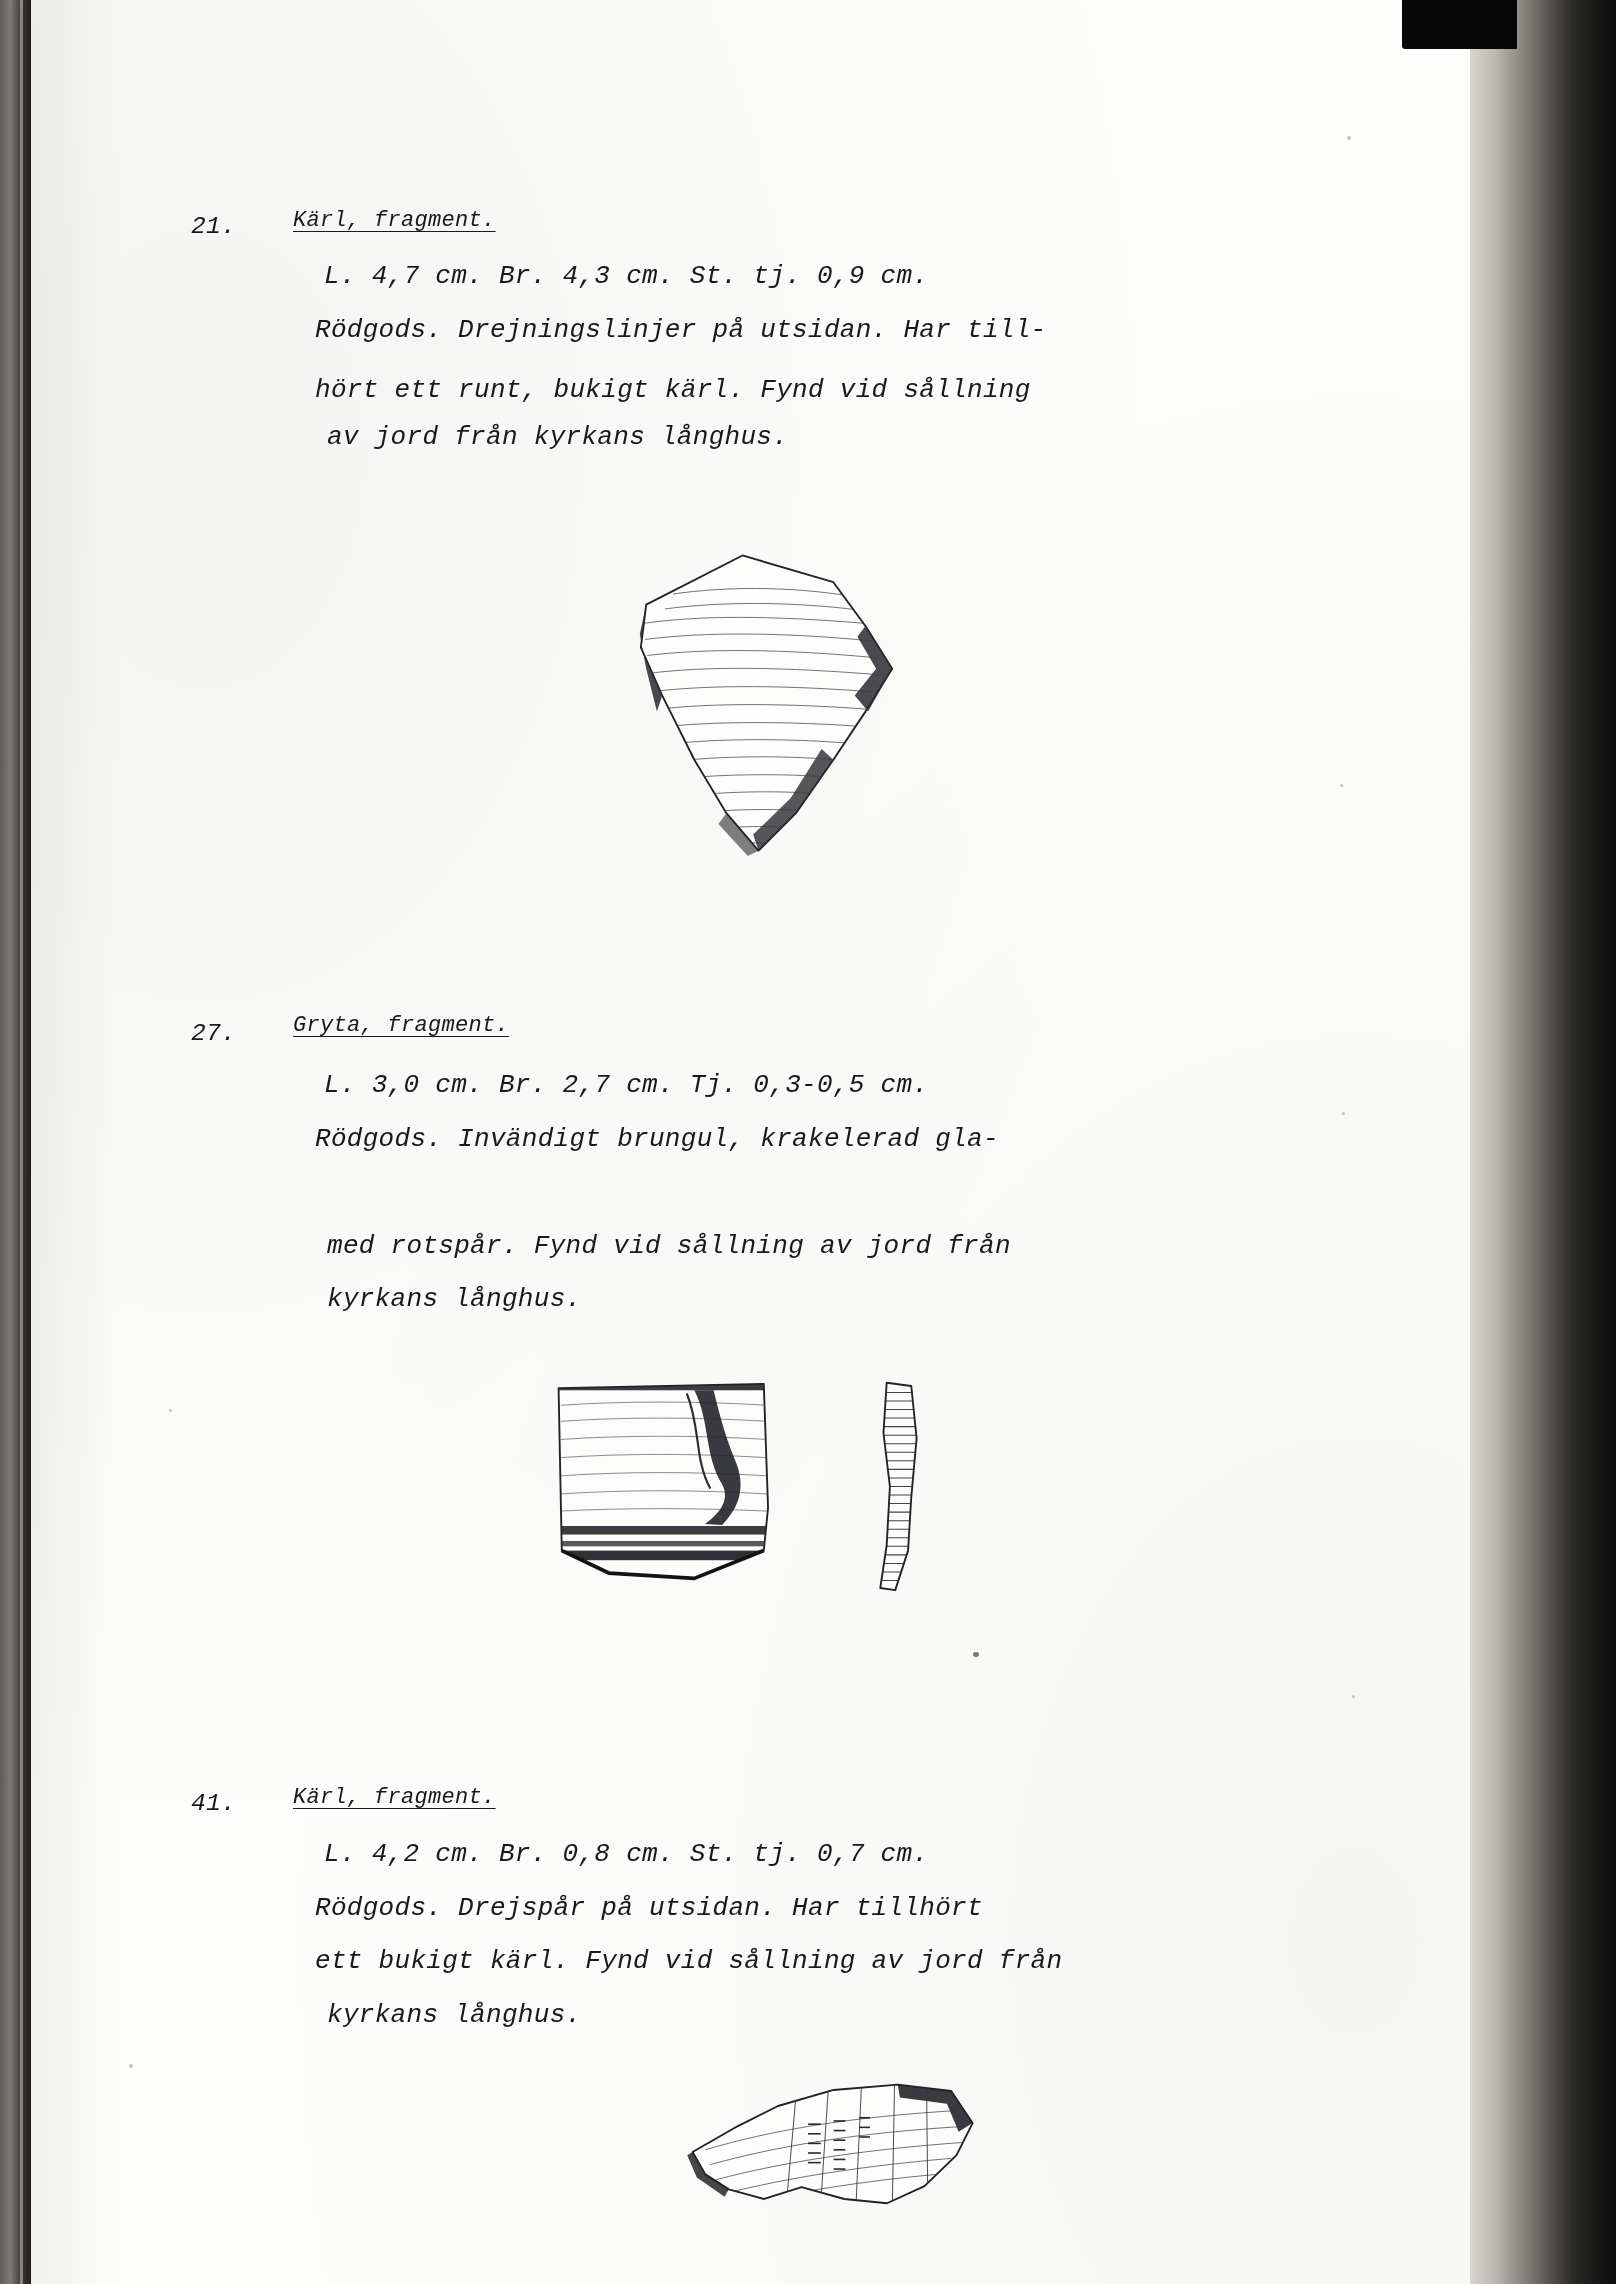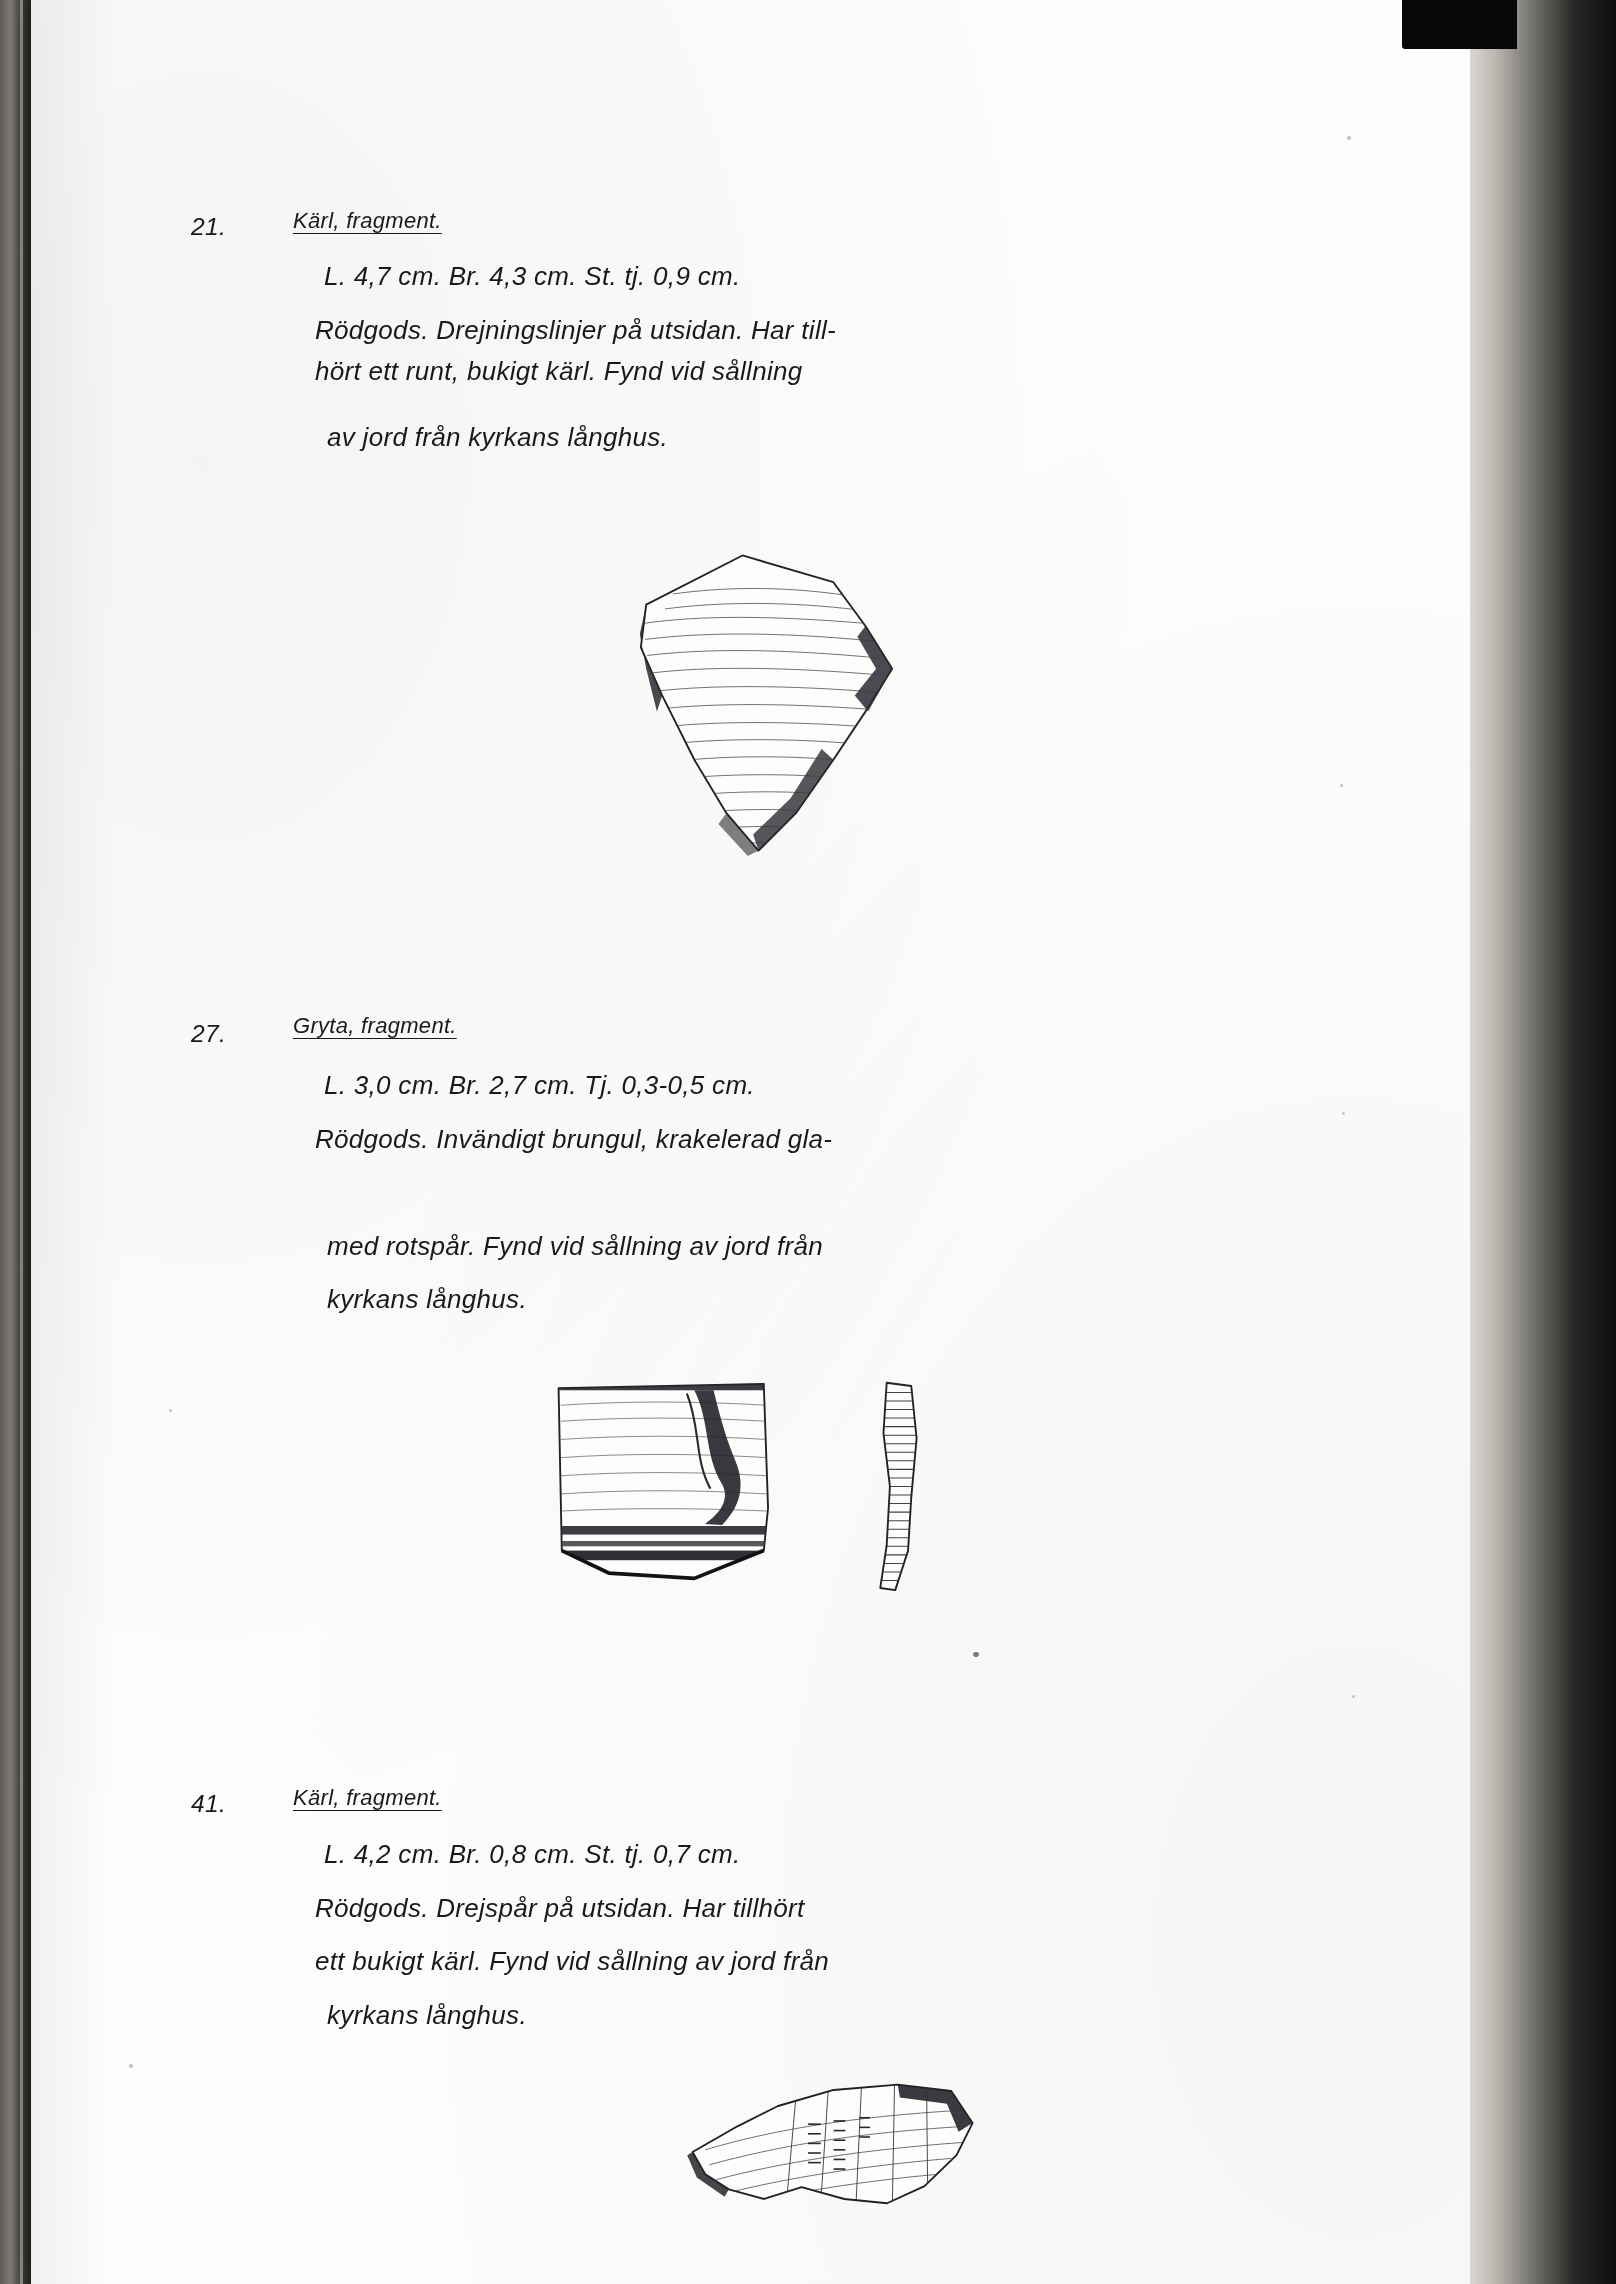--- a/index.html
+++ b/index.html
@@ -86,21 +86,21 @@
     height: 2284px;
     background: #e8e6e1;
   }
 
   
   .entry {
     position: absolute;
     color: #16181c;
   }
   .hw {
-    font-family: Liberation Sans, sans-serif;
+    font-family: Liberation Mono, monospace;
     font-style: italic;
     color: #17191d;
     letter-spacing: 0.3px;
   }
   .num {
     position: absolute;
     left: 0;
     font-size: 24.6px;
   }
   .title {
@@ -152,21 +152,21 @@
     <div class="speck" style="left:138px; top:1409px; width:3.2px; height:3.2px;"></div>
     <div class="speck" style="left:1321px; top:1695px; width:3.2px; height:3.2px;"></div>
     <div class="speck" style="left:942px; top:1652px; width:6.4px; height:5.3px; opacity:.8; background:#5c5a56;"></div>
     <div class="speck" style="left:98px; top:2064px; width:3.7px; height:3.7px;"></div>
 
     <div class="entry" style="left:160px; top:198px; width:1230px; height:299px;">
       <div class="hw num" style="top:15px;">21.</div>
       <div class="hw title" style="top:9.6px;">Kärl, fragment.</div>
       <div class="hw line l2" style="top:63px;">L. 4,7 cm. Br. 4,3 cm. St. tj. 0,9 cm.</div>
       <div class="hw line l3" style="top:117px;">Rödgods. Drejningslinjer på utsidan. Har till-</div>
-      <div class="hw line l4" style="top:158px;">hört ett runt, bukigt kärl. Fynd vid sållning</div>
+      <div class="hw line l4" style="top:177px;">hört ett runt, bukigt kärl. Fynd vid sållning</div>
       <div class="hw line l5" style="top:224px;">av jord från kyrkans långhus.</div>
     </div>
 
     <div class="drawing" style="left:535px; top:535px; width:385px; height:396px;">
       <svg width="385" height="396" viewBox="0 0 720 740" xmlns="http://www.w3.org/2000/svg">
         <defs>
           <clipPath id="clip21">
             <path d="M150 130 L330 38 L500 88 L560 170 L610 250 L560 330 L500 420 L430 520 L360 590 L300 520 L240 420 L180 300 L140 210 Z"></path>
           </clipPath>
         </defs>

